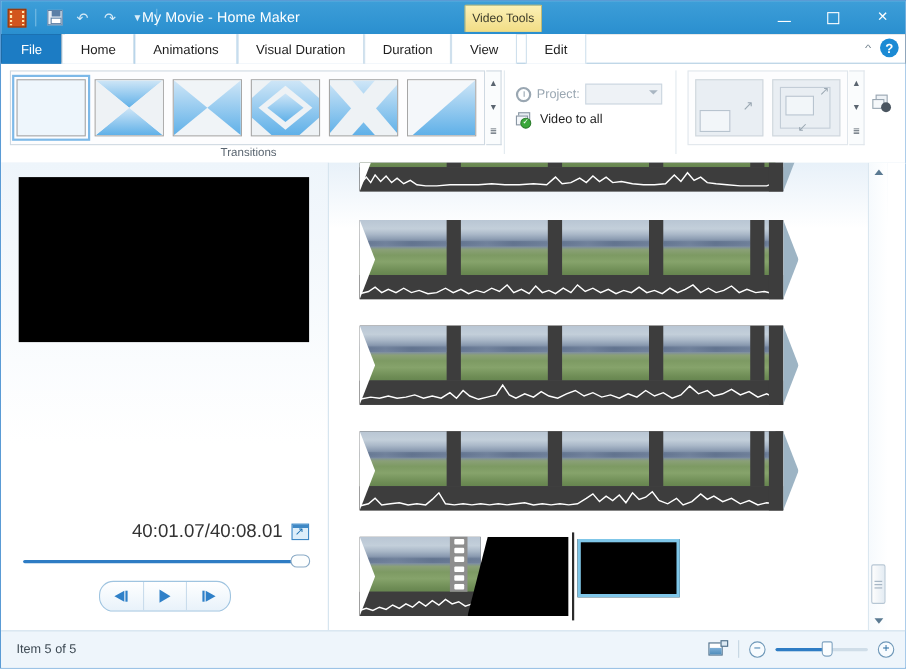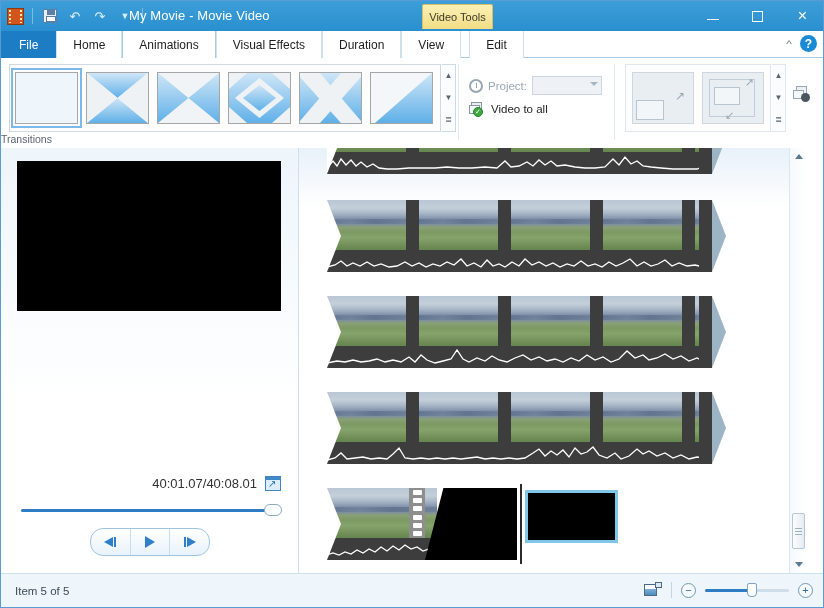--- a/index.html
+++ b/index.html
@@ -121,21 +121,21 @@
 
   
   .ribbon {
     position:absolute; left:0; top:57px; width:824px; height:90px;
     background:#ffffff;
     border-bottom:1px solid #c8dced;
   }
   .grp { position:absolute; top:0; height:90px; }
   .grplabel {
     position:absolute; bottom:3px; left:0; width:100%;
-    font-size:10.5px; color:#5a6570;
+    text-align:center; font-size:10.5px; color:#5a6570;
   }
   .grpsep { position:absolute; top:6px; width:1px; height:76px; background:#e2e9ef; }
 
   
   .gallery {
     position:absolute; left:8px; top:6px;
     width:432px; height:68px;
     border:1px solid #cfd9e2; background:#fdfdfe;
     box-sizing:border-box; display:flex; align-items:center; padding-left:5px; gap:8px;
   }
@@ -214,21 +214,21 @@
     border-right:1px solid #cfe0ed;
   }
   .monitor {
     position:absolute; left:16px; top:13px; width:264px; height:150px;
     background:#000000;
   }
   .tcrow {
     position:absolute; left:16px; top:324px; width:264px; height:22px;
     display:flex; align-items:center; justify-content:flex-end; gap:8px;
   }
-  .tc { font-size:13px; color:#333; }
+  .tc { font-size:17px; color:#333; }
   .fsi {
     width:16px; height:15px; border:1px solid #3f88c5; background:#ddeefa;
     box-sizing:border-box; position:relative; cursor:pointer;
   }
   .fsi:before{content:"";position:absolute;left:0;top:0;width:100%;height:3px;background:#3f88c5;}
   .fsi:after{
     content:"↗"; position:absolute; left:2px; top:1px; font-size:10px; color:#1c6fb0; line-height:12px;
   }
   .seekwrap { position:absolute; left:20px; top:354px; width:258px; height:16px; cursor:pointer; }
   .seekline { position:absolute; left:0; top:7px; width:258px; height:3px; background:#2e7cc4; border-radius:2px;}
@@ -370,21 +370,21 @@
       <div class="qsep"></div>
       <div class="qbtn">
           <div class="savei"></div>
         </div>
       <div class="qbtn arrowbtn">↶</div>
       <div class="qbtn arrowbtn">↷</div>
       <div class="qbtn arrowbtn" style="font-size:9px">▼</div>
       <div class="qsep"></div>
     </div>
 
-    <div class="wtitle">My Movie - Movie Video</div>
+    <div class="wtitle">My Movie - Home Maker</div>
 
     <div class="videotools">Video Tools</div>
 
     <div class="wbtns">
       <div class="wbtn">
           <div class="wmin"></div>
         </div>
       <div class="wbtn">
           <div class="wmax"></div>
         </div>
@@ -393,21 +393,21 @@
         </div>
     </div>
   </div>
 
   <div class="tabsbar">
     <div class="tabgroup-white"></div>
     <div class="tabsinner">
       <div class="tab file">File</div>
       <div class="tab plain">Home</div>
       <div class="tab active">Animations</div>
-      <div class="tab plain">Visual Effects</div>
+      <div class="tab plain">Visual Duration</div>
       <div class="tab plain">Duration</div>
       <div class="tab plain">View</div>
       <div class="tab plain" style="margin-left:8px">Edit</div>
     </div>
     <div class="ribctl">
       <div class="chev">^</div>
       <div class="helpi">?</div>
     </div>
   </div>
 

